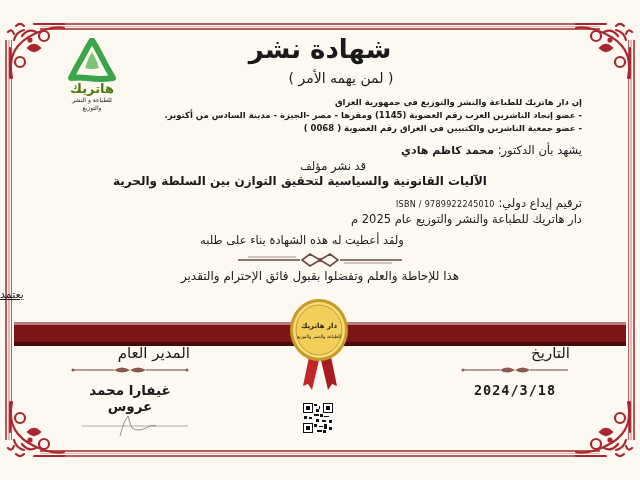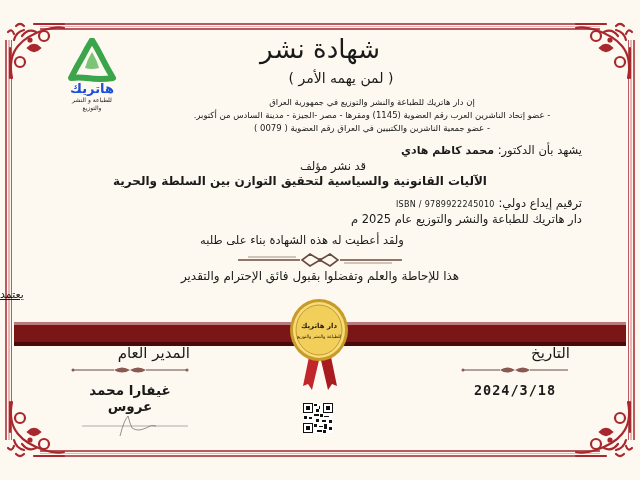--- a/index.html
+++ b/index.html
@@ -28,28 +28,28 @@
 
   .corner { position: absolute; width: 62px; height: 62px; }
   .corner svg { width: 100%; height: 100%; }
   .c-tl { left: 4px; top: 18px; }
   .c-tr { right: 4px; top: 18px; transform: scaleX(-1); }
   .c-bl { left: 4px; bottom: 18px; transform: scaleY(-1); }
   .c-br { right: 4px; bottom: 18px; transform: scale(-1,-1); }
 
   .logo { position: absolute; left: 62px; top: 38px; width: 60px; text-align: center; }
   .logo svg { width: 50px; height: 44px; display: block; margin: 0 auto; }
-  .logo-name { font-weight: bold; font-size: 13px; color: #1d4ed8; line-height: 14px; }
+  .logo-name { font-weight: bold; font-size: 13px; color: #4d7c0f; line-height: 14px; }
   .logo-sub { font-size: 6px; color: #222; line-height: 8px; }
 
   .rtl { direction: rtl; }
-  .title { position: absolute; left: 0; right: 0; top: 34px; text-align: center; font-size: 26px; font-weight: normal; color: #1a1a1a; }
+  .title { position: absolute; left: 0; right: 0; top: 34px; text-align: center; font-size: 26px; font-weight: bold; color: #1a1a1a; }
   .subtitle { position: absolute; left: 0; right: 0; top: 70px; text-align: center; font-size: 14px; color: #1a1a1a; padding-left: 42px; }
 
-  .intro { position: absolute; right: 58px; top: 96px; width: 420px; font-size: 8.5px; line-height: 13px; text-align: center; }
+  .intro { position: absolute; right: 58px; top: 96px; width: 420px; font-size: 8.5px; line-height: 13px; text-align: right; font-weight: bold; }
   .intro .l2 { white-space: nowrap; }
 
   .certify { position: absolute; right: 58px; top: 143px; font-size: 11.5px; text-align: right; }
   .certify b { font-weight: bold; font-size: 11px; }
   .published { position: absolute; left: 0; right: 0; top: 159px; text-align: center; font-size: 11.5px; padding-left: 26px; }
   .book { position: absolute; left: 0; right: 0; top: 174px; text-align: center; font-size: 12px; font-weight: bold; padding-right: 40px; }
 
   .isbn { position: absolute; right: 58px; top: 196px; font-size: 11.5px; text-align: right; }
   .isbn .num { font-size: 8px; letter-spacing: 0.3px; }
   .house { position: absolute; right: 58px; top: 212px; font-size: 11.5px; text-align: left; }
@@ -161,21 +161,21 @@
   <div class="logo-name rtl">هاتريك</div>
   <div class="logo-sub rtl">للطباعة و النشر والتوزيع</div>
 </div>
 
 <div class="title rtl">شهادة نشر</div>
 <div class="subtitle rtl">( لمن يهمه الأمر )</div>
 
 <div class="intro rtl">
   <div>إن دار هاتريك للطباعة والنشر والتوزيع في جمهورية العراق</div>
   <div class="l2">- عضو إتحاد الناشرين العرب رقم العضوية (1145) ومقرها - مصر -الجيزة -  مدينة السادس من أكتوبر.</div>
-  <div>- عضو جمعية الناشرين والكتبيين في العراق رقم العضوية ( 0079 )</div>
+  <div>- عضو جمعية الناشرين والكتبيين في العراق رقم العضوية ( 0068 )</div>
 </div>
 
 <div class="certify rtl">
   <span>يشهد بأن الدكتور:</span>
   <b>محمد كاظم هادي</b>
 </div>
 <div class="published rtl">قد نشر مؤلف</div>
 <div class="book rtl">الآليات القانونية والسياسية لتحقيق التوازن بين السلطة والحرية</div>
 
 <div class="isbn rtl">

